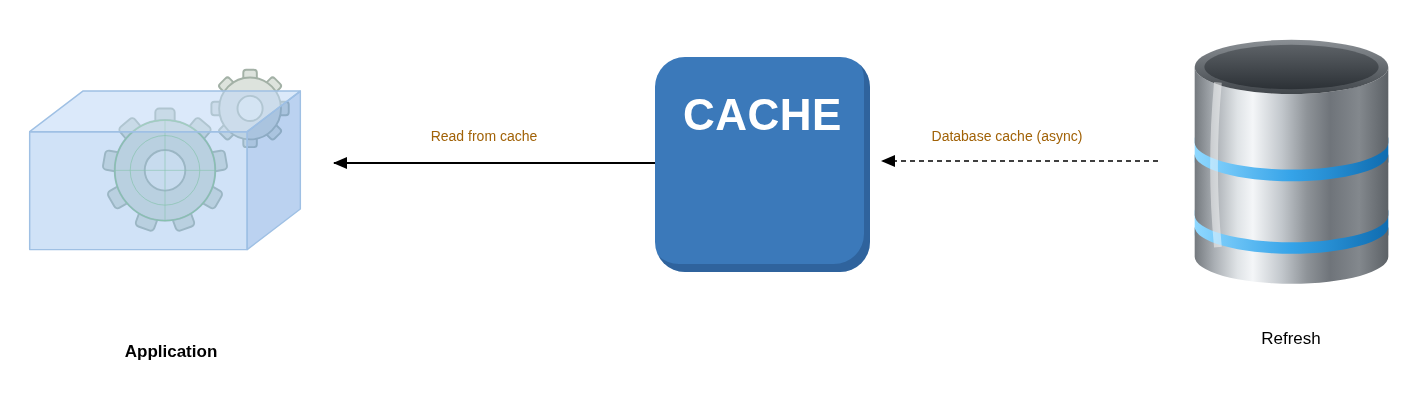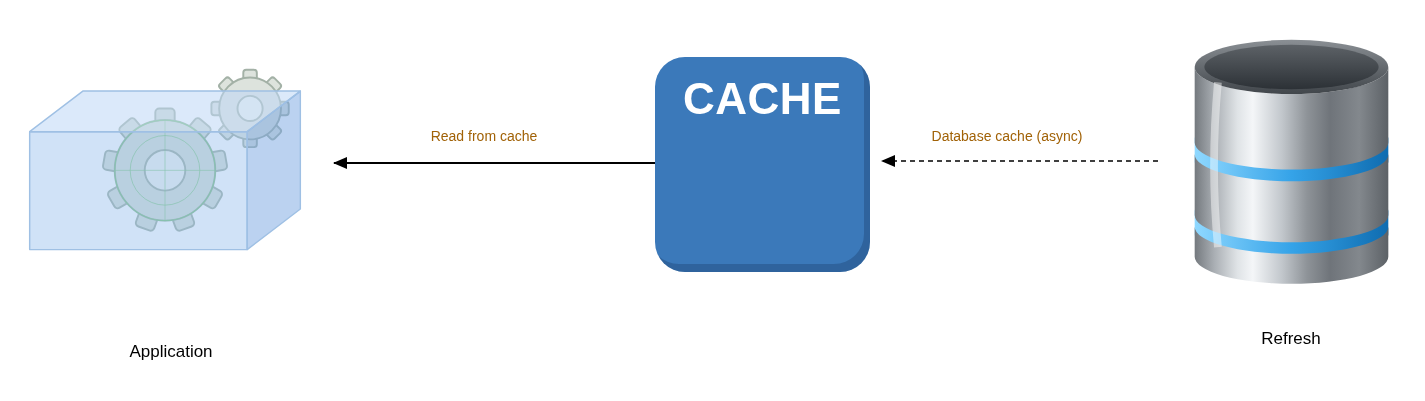--- a/index.html
+++ b/index.html
@@ -16,34 +16,34 @@
   .db-icon{left:1185px;top:26px;width:213px;height:262px;}
   .cache-box{
     position:absolute;left:655px;top:57px;width:215px;height:215px;
     background:#3b79ba;
     border-radius:30px;
     box-shadow:inset -6px -8px 0 rgba(20,50,90,0.30);
     display:flex;justify-content:center;align-items:flex-start;
     padding-top:0;box-sizing:border-box;
   }
   .cache-text{
-    margin-top:18px;
+    margin-top:34px;
     color:#ffffff;font-weight:700;font-size:44px;letter-spacing:0.5px;
     line-height:1.1;
   }
   .edge-label{
     position:absolute;top:128px;
     font-size:14px;color:#a16207;text-align:center;
   }
   .read-label{left:384px;width:200px;}
   .refresh-label{left:887px;width:240px;}
   .node-label{
     position:absolute;font-size:17px;color:#000000;text-align:center;
   }
-  .app-label{left:21px;top:342px;width:300px;}
+  .app-label{left:21px;top:342px;width:300px;font-weight:bold;}
   .db-label{left:1181px;top:329px;width:220px;}
 </style>
 </head>
 <body>
 
 <div class="canvas">
 
   <svg class="arrows-layer" width="1425" height="401" viewBox="0 0 1425 401">
     <defs>
       <marker id="ah" viewBox="0 0 14 12" markerWidth="14" markerHeight="12" refX="13" refY="6" orient="auto" markerUnits="userSpaceOnUse">

